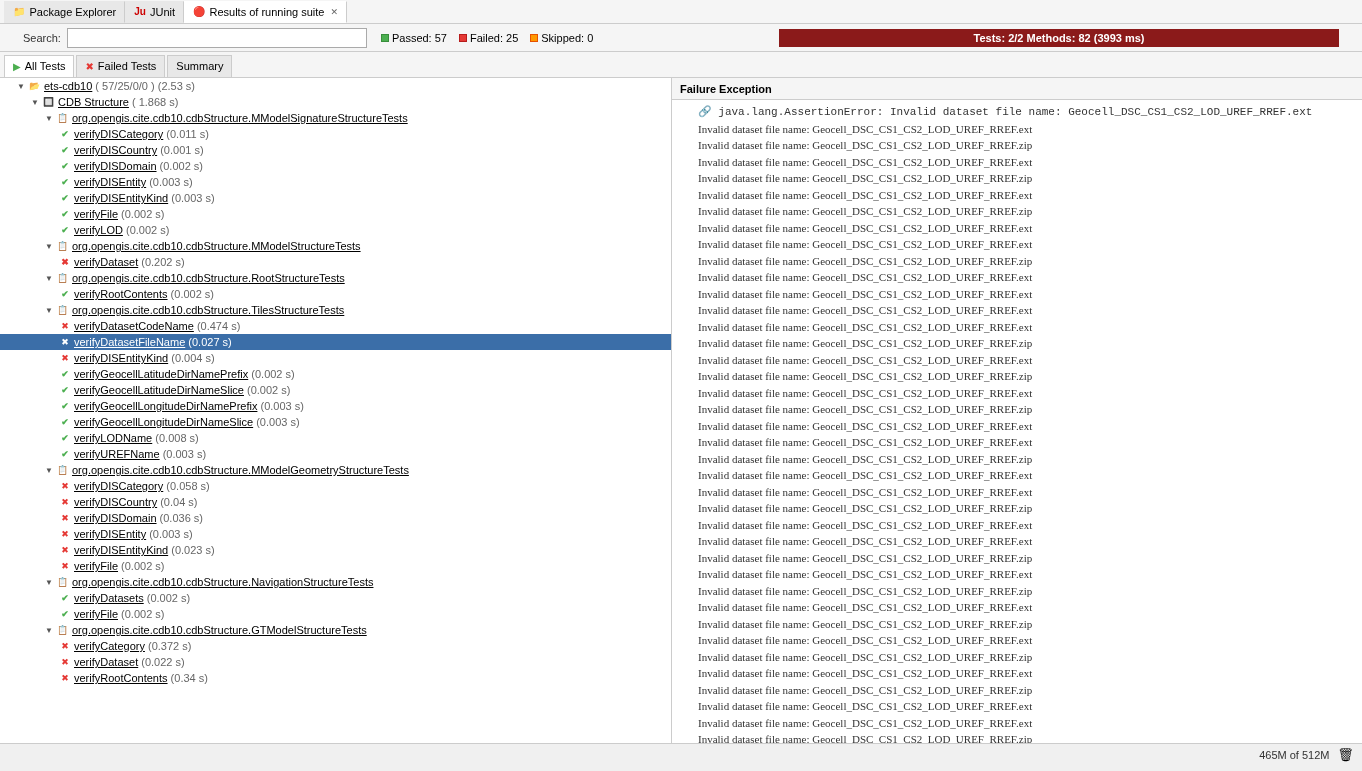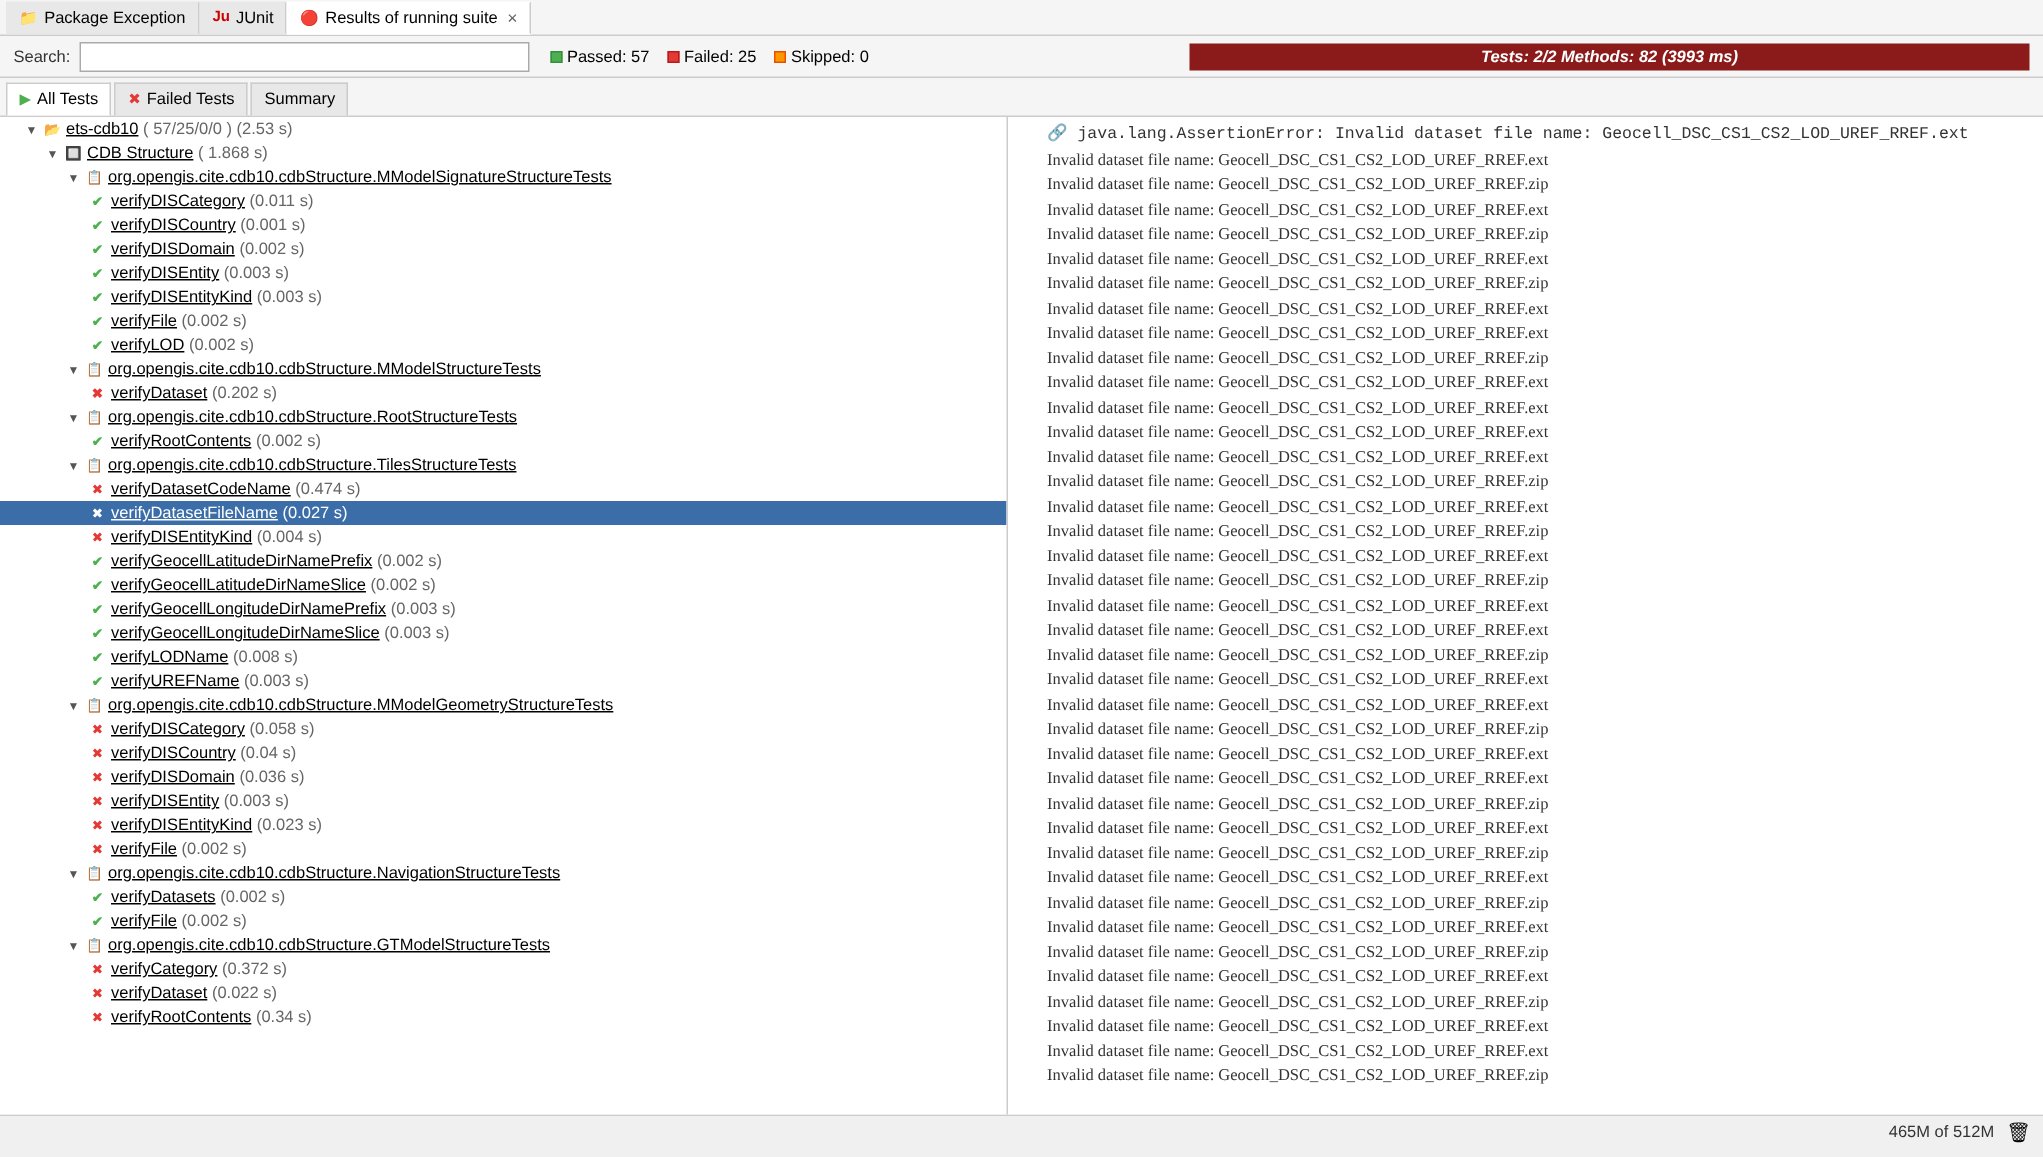--- a/index.html
+++ b/index.html
@@ -30,21 +30,21 @@
       background: #fff;
       border-bottom-color: #fff;
     }
     .tab-icon { font-size: 10px; }
     .tab-close { font-size: 9px; color: #666; margin-left: 2px; cursor: pointer; }
 
     
     #search-bar {
       display: flex;
       align-items: center;
-      padding: 4px 9px;
+      padding: 4px 23px;
       background: #f5f5f5;
       border-bottom: 1px solid #ccc;
       gap: 6px;
       height: 28px;
     }
     #search-bar label { font-size: 11px; color: #333; }
     #search-input {
       flex: 1;
       max-width: 300px;
       height: 20px;
@@ -64,21 +64,20 @@
     .stat-dot.passed { background: #4caf50; border: 1px solid #388e3c; }
     .stat-dot.failed { background: #e53935; border: 1px solid #b71c1c; }
     .stat-dot.skipped { background: #ff9800; border: 1px solid #e65100; }
 
     
     .progress-section {
       flex: 1;
       display: flex;
       align-items: flex-end;
       justify-content: flex-end;
-      font-style: italic;
     }
     .progress-bar-container {
       background: #8b1a1a;
       height: 18px;
       width: 560px;
       display: flex;
       align-items: center;
       justify-content: center;
     }
     .progress-bar-text { color: #fff; font-size: 11px; font-weight: bold; }
@@ -203,21 +202,21 @@
       line-height: 1.5;
       margin-left: 18px;
     }
   </style>
 </head>
 <body>
 
 <div id="top-tabs">
   <div class="top-tab">
     <span class="tab-icon">📁</span>
-    <span>Package Exception</span>
+    <span>Package Explorer</span>
   </div>
   <div class="top-tab">
     <span class="tab-icon" style="font-weight:bold; color:#c00; font-size:10px;">Ju</span>
     <span>JUnit</span>
   </div>
   <div class="top-tab active">
     <span class="tab-icon" style="color:#c00;">🔴</span>
     <span>Results of running suite</span>
     <span class="tab-close">✕</span>
   </div>
@@ -463,20 +462,23 @@
     </div>
     <div class="tree-item indent-4">
       <span class="tree-icon icon-test-fail" style="color:#e53935;">✖</span>
       <span class="tree-label">verifyRootContents</span>
       <span class="tree-time">&nbsp;(0.34 s)</span>
     </div>
 
   </div>
 
   <div id="right-panel">
+    <div id="failure-header">
+      <span>Failure Exception</span>
+    </div>
     <div id="right-panel-scroll">
       <div class="failure-first-line">
         <span style="color:#3b6ea8;">🔗</span>
         <span>  java.lang.AssertionError: Invalid dataset file name: Geocell_DSC_CS1_CS2_LOD_UREF_RREF.ext</span>
       </div>
       <div id="failure-lines-container">
       <div class="failure-line">Invalid dataset file name: Geocell_DSC_CS1_CS2_LOD_UREF_RREF.ext</div>
           <div class="failure-line">Invalid dataset file name: Geocell_DSC_CS1_CS2_LOD_UREF_RREF.zip</div>
           <div class="failure-line">Invalid dataset file name: Geocell_DSC_CS1_CS2_LOD_UREF_RREF.ext</div>
           <div class="failure-line">Invalid dataset file name: Geocell_DSC_CS1_CS2_LOD_UREF_RREF.zip</div>

